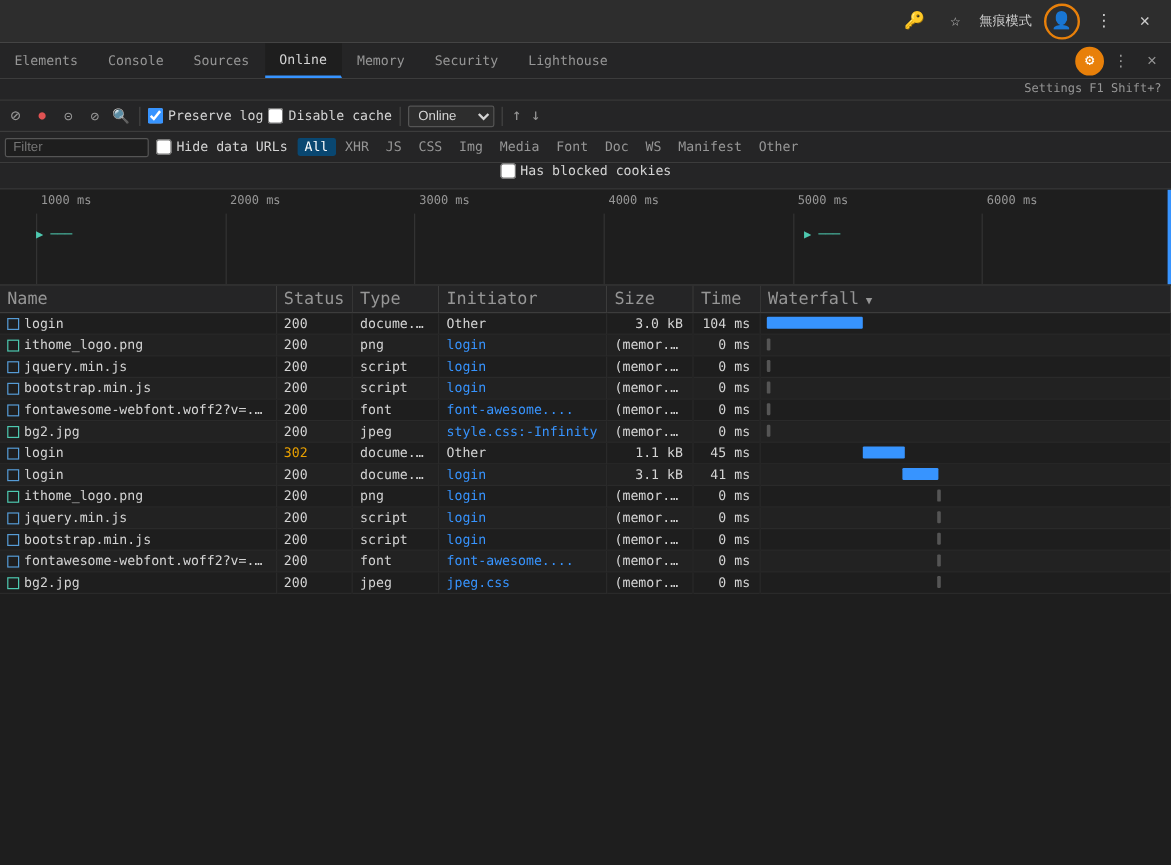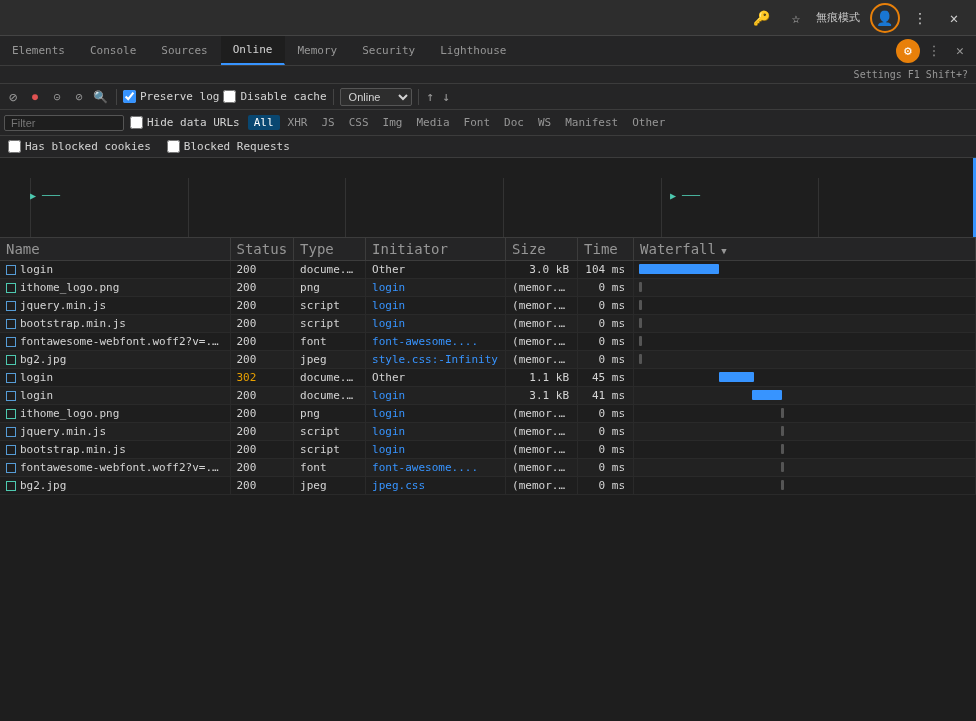--- a/index.html
+++ b/index.html
@@ -194,20 +194,21 @@
 
     
     .blocked-row {
       background: #252526;
       height: 22px;
       display: flex;
       align-items: center;
       padding: 0 8px;
       gap: 16px;
       border-bottom: 1px solid #3c3c3c;
+      flex-direction: column;
     }
     .blocked-row .checkbox-label {
       display: flex; align-items: center; gap: 4px;
       color: #d4d4d4;
       cursor: pointer;
       font-size: 11px;
     }
     .blocked-row .checkbox-label input[type=checkbox] {
       accent-color: #3794ff;
     }
@@ -437,20 +438,28 @@
     <input type="checkbox" style="">
     <span>Has blocked cookies</span>
   </label>
   <label class="checkbox-label">
     <input type="checkbox" style="">
     <span>Blocked Requests</span>
   </label>
 </div>
 
 <div class="waterfall-timeline">
+  <div class="time-labels">
+    <div class="time-label">1000 ms</div>
+    <div class="time-label">2000 ms</div>
+    <div class="time-label">3000 ms</div>
+    <div class="time-label">4000 ms</div>
+    <div class="time-label">5000 ms</div>
+    <div class="time-label">6000 ms</div>
+  </div>
   <div class="grid-lines">
     <div class="grid-line"></div>
     <div class="grid-line"></div>
     <div class="grid-line"></div>
     <div class="grid-line"></div>
     <div class="grid-line"></div>
     <div class="grid-line"></div>
   </div>
   <div class="arrow-left" style="color:#4ec9b0; font-size:10px;">▶ ───</div>
   <div class="arrow-right" style="color:#4ec9b0; font-size:10px;">▶ ───</div>

